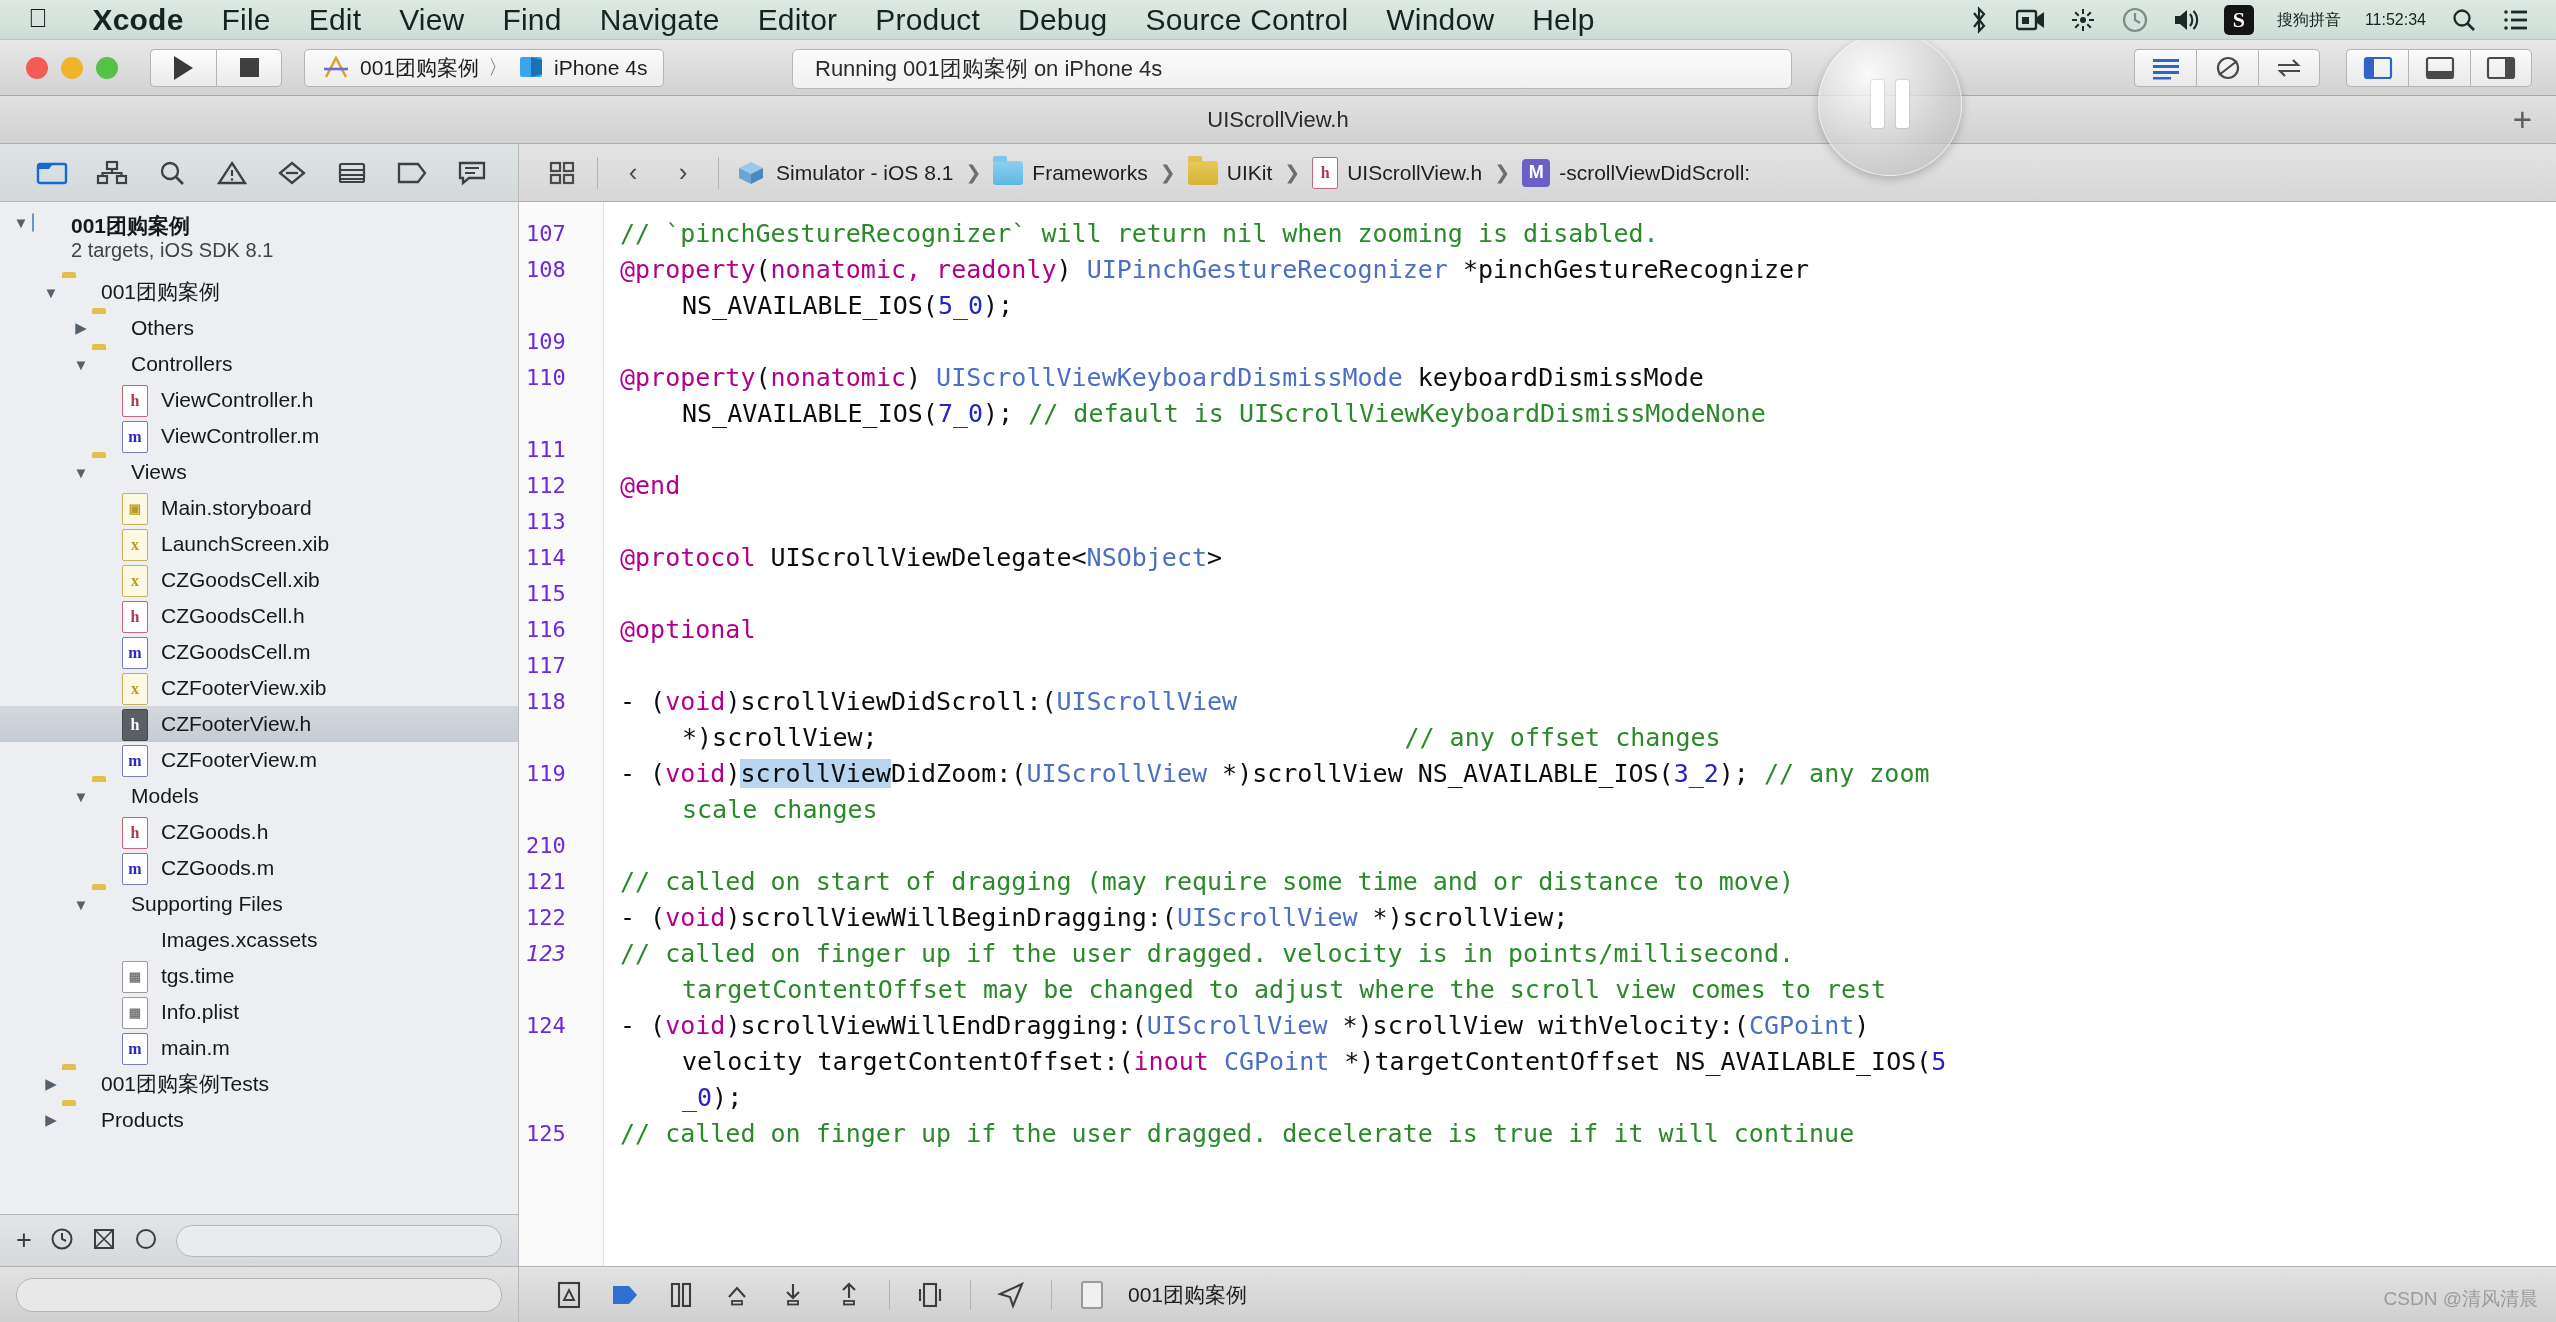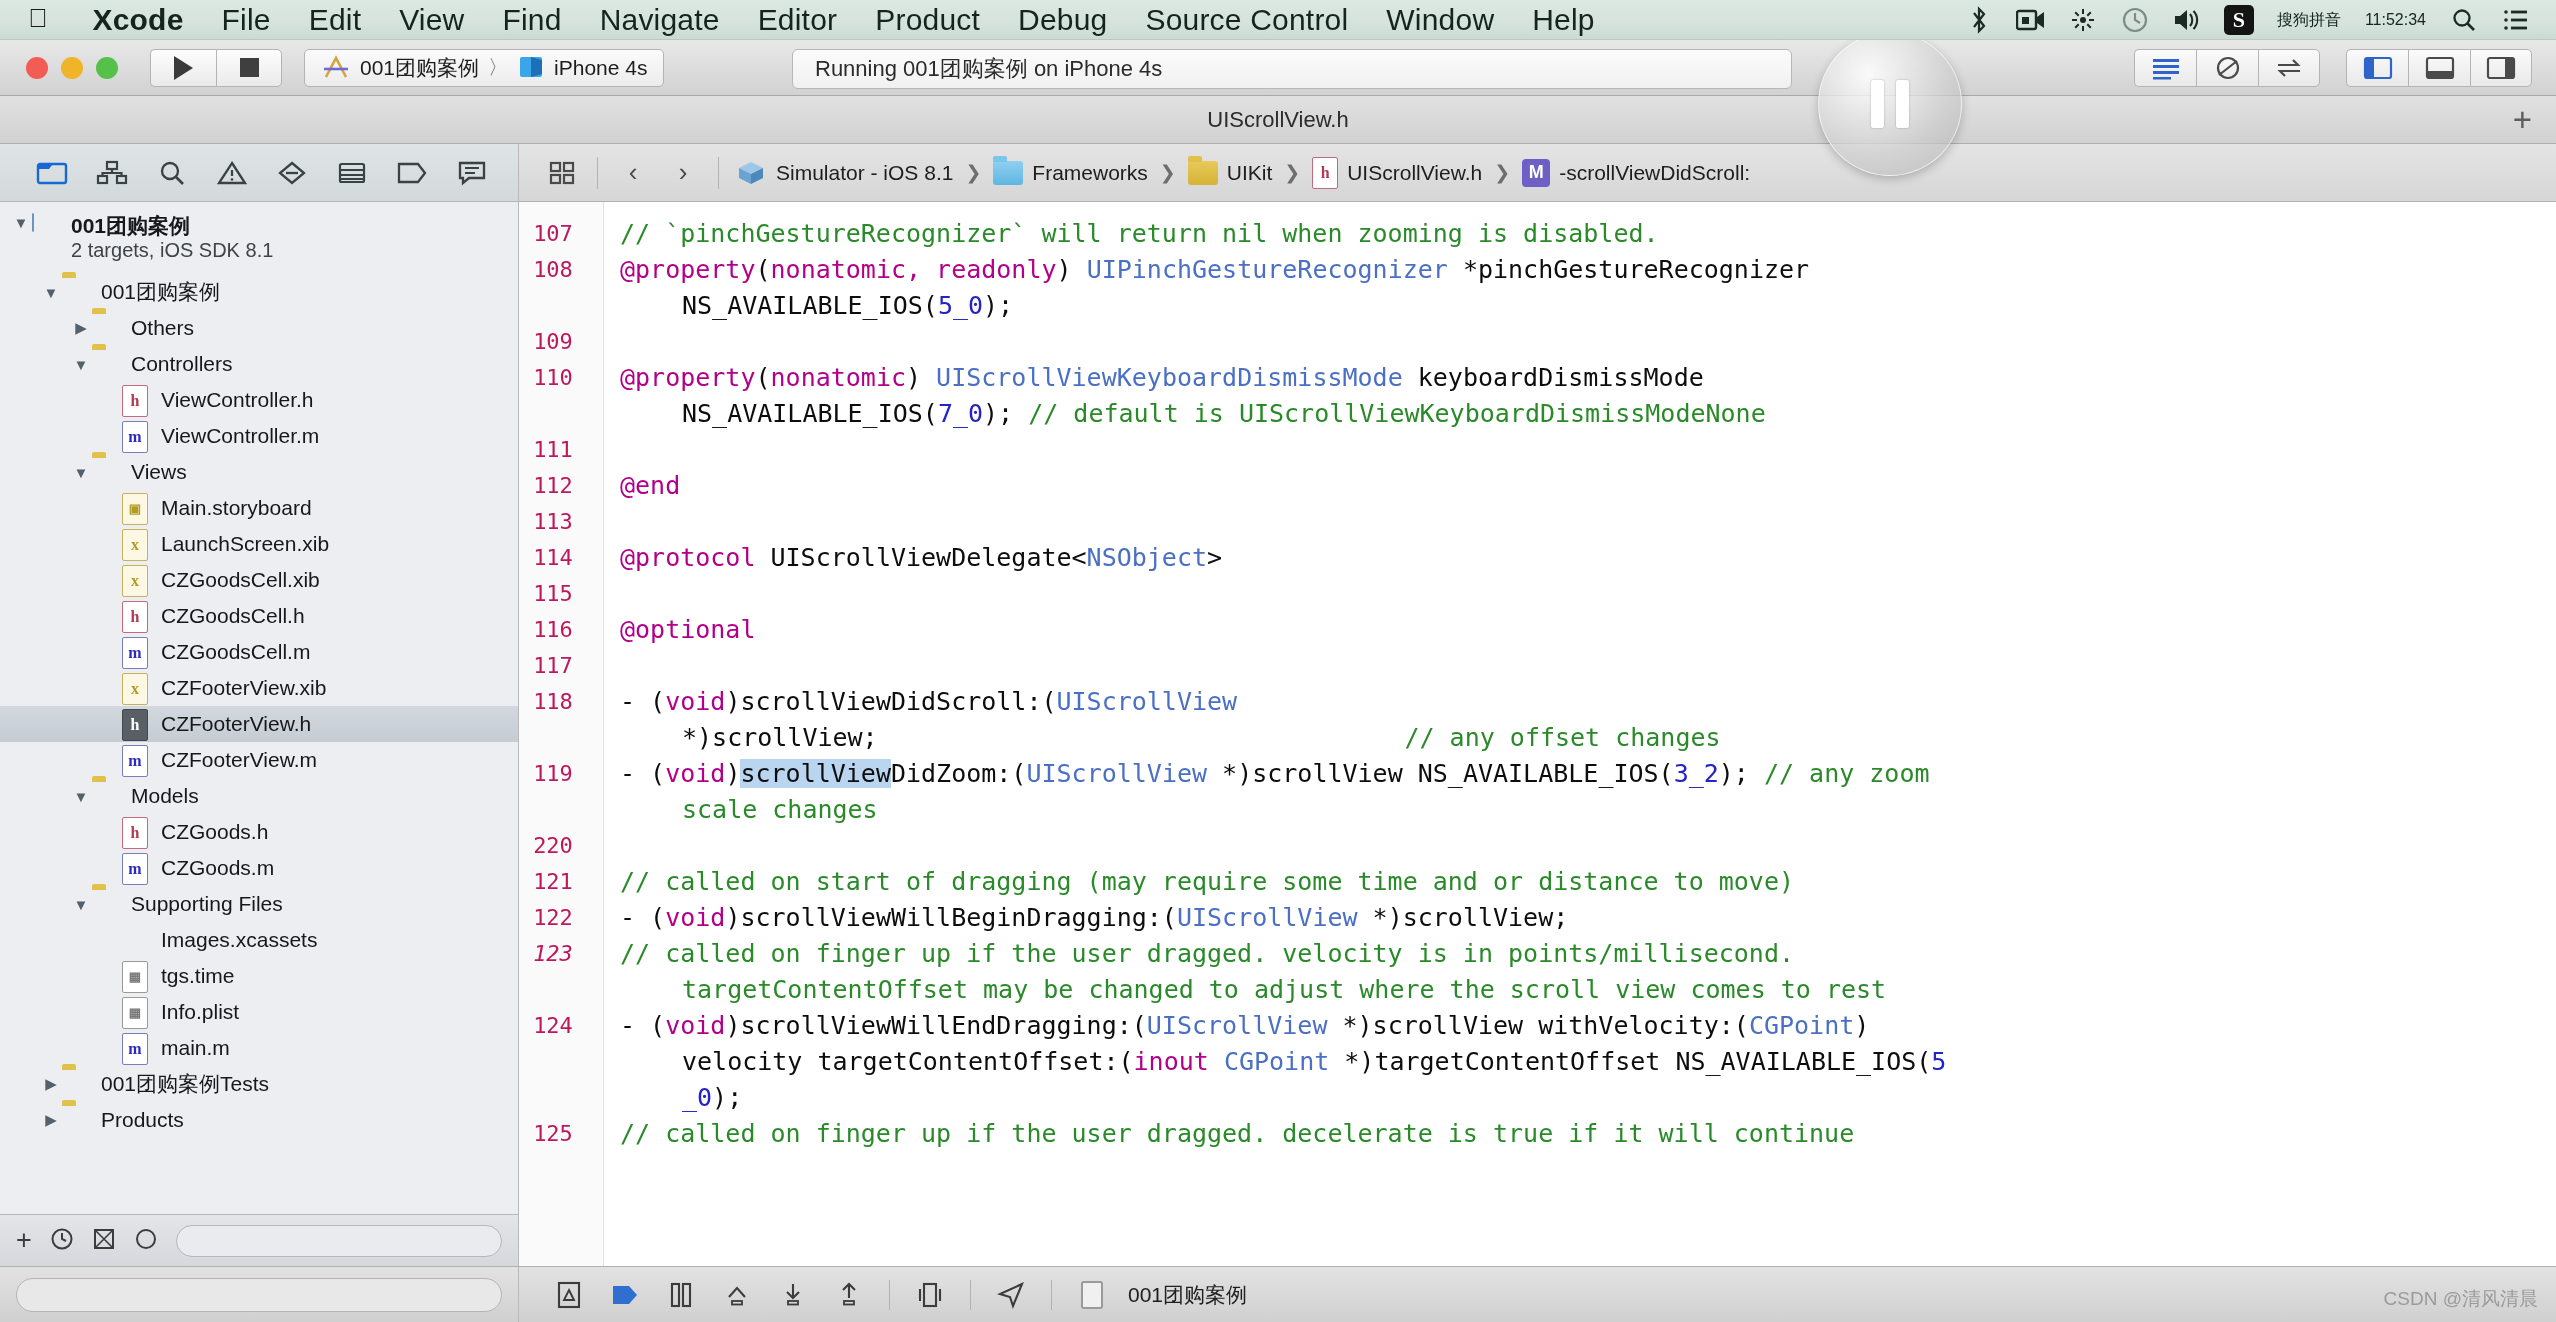--- a/index.html
+++ b/index.html
@@ -158,22 +158,22 @@
   .crumb{ display:flex; align-items:center; gap:9px; padding:0 6px; }
   .crumb-txt{ font-size:21px; color:#1e1e1e; white-space:nowrap; }
   .crumb-arrow{ color:#6e6e6e; font-size:19px; padding:0 6px; }
   .badge-m{ width:28px;height:28px;background:#6c5fc6;color:#fff;border-radius:4px;
             font-size:18px;font-weight:bold;display:flex;align-items:center;
             justify-content:center; }
 
   .codewrap{ flex:1; display:flex; overflow:hidden; background:#fff; position:relative; }
   .gutter{ width:85px; flex:0 0 85px; background:#fafafa; border-right:1px solid #e2e2e2;
            padding-top:14px; }
-  .gl{ text-align:center; padding-right:16px; color:#be185d;
-       font-family:"DejaVu Sans Mono", monospace; font-size:22px; }
+  .gl{ text-align:left; padding-right:16px; color:#6d28d9;
+       font-family:"DejaVu Sans Mono", monospace; font-size:22px;margin-left:7px; }
   .code{ flex:1; padding-top:14px; padding-left:16px; overflow:hidden;
          font-family:"DejaVu Sans Mono", monospace; font-size:25px;
          white-space:pre; color:#0d0d0d; }
   .ln{ position:relative; }
 
   
   .cm  { color:#2a8a2a; }   
   .kw  { color:#b2008a; }   
   .ty  { color:#4a6fc4; }
   .num { color:#2323c8; }
@@ -674,21 +674,21 @@
               <div class="gl" style="height: 36px; line-height: 36px;">112</div>
               <div class="gl" style="height: 36px; line-height: 36px;">113</div>
               <div class="gl" style="height: 36px; line-height: 36px;">114</div>
               <div class="gl" style="height: 36px; line-height: 36px;">115</div>
               <div class="gl" style="height: 36px; line-height: 36px;">116</div>
               <div class="gl" style="height: 36px; line-height: 36px;">117</div>
               <div class="gl" style="height: 36px; line-height: 36px;">118</div>
               <div class="gl" style="height: 36px; line-height: 36px;"></div>
               <div class="gl" style="height: 36px; line-height: 36px;">119</div>
               <div class="gl" style="height: 36px; line-height: 36px;"></div>
-              <div class="gl" style="height: 36px; line-height: 36px;">220</div>
+              <div class="gl" style="height: 36px; line-height: 36px;">210</div>
               <div class="gl" style="height: 36px; line-height: 36px;">121</div>
               <div class="gl" style="height: 36px; line-height: 36px;">122</div>
               <div class="gl" style="height: 36px; line-height: 36px; font-style: italic;">123</div>
               <div class="gl" style="height: 36px; line-height: 36px;"></div>
               <div class="gl" style="height: 36px; line-height: 36px;">124</div>
               <div class="gl" style="height: 36px; line-height: 36px;"></div>
               <div class="gl" style="height: 36px; line-height: 36px;"></div>
               <div class="gl" style="height: 36px; line-height: 36px;">125</div>
             </div>
           <div class="code" id="code"><div class="ln" style="height: 36px; line-height: 36px;"><span class="cm">// `pinchGestureRecognizer` will return nil when zooming is disabled.</span></div><div class="ln" style="height: 36px; line-height: 36px;"><span class="kw">@property</span><span class="pl">(</span><span class="kw">nonatomic, readonly</span><span class="pl">) </span><span class="ty">UIPinchGestureRecognizer</span><span class="pl"> *pinchGestureRecognizer</span></div><div class="ln" style="height: 36px; line-height: 36px; padding-left: 62px;"><span class="pl">NS_AVAILABLE_IOS(</span><span class="num">5_0</span><span class="pl">);</span></div><div class="ln" style="height: 36px; line-height: 36px;">&nbsp;</div><div class="ln" style="height: 36px; line-height: 36px;"><span class="kw">@property</span><span class="pl">(</span><span class="kw">nonatomic</span><span class="pl">) </span><span class="ty">UIScrollViewKeyboardDismissMode</span><span class="pl"> keyboardDismissMode</span></div><div class="ln" style="height: 36px; line-height: 36px; padding-left: 62px;"><span class="pl">NS_AVAILABLE_IOS(</span><span class="num">7_0</span><span class="pl">); </span><span class="cm">// default is UIScrollViewKeyboardDismissModeNone</span></div><div class="ln" style="height: 36px; line-height: 36px;">&nbsp;</div><div class="ln" style="height: 36px; line-height: 36px;"><span class="kw">@end</span></div><div class="ln" style="height: 36px; line-height: 36px;">&nbsp;</div><div class="ln" style="height: 36px; line-height: 36px;"><span class="kw">@protocol</span><span class="pl"> UIScrollViewDelegate&lt;</span><span class="ty">NSObject</span><span class="pl">&gt;</span></div><div class="ln" style="height: 36px; line-height: 36px;">&nbsp;</div><div class="ln" style="height: 36px; line-height: 36px;"><span class="kw">@optional</span></div><div class="ln" style="height: 36px; line-height: 36px;">&nbsp;</div><div class="ln" style="height: 36px; line-height: 36px;"><span class="pl">- (</span><span class="kw">void</span><span class="pl">)scrollViewDidScroll:(</span><span class="ty">UIScrollView</span><span class="pl"></span></div><div class="ln" style="height: 36px; line-height: 36px; padding-left: 62px;"><span class="pl">*)scrollView;</span><span class="pl">                                   </span><span class="cm">// any offset changes</span></div><div class="ln" style="height: 36px; line-height: 36px;"><span class="pl">- (</span><span class="kw">void</span><span class="pl">)</span><span class="selword" style="background: rgb(185, 213, 240);">scrollView</span><span class="pl">DidZoom:(</span><span class="ty">UIScrollView</span><span class="pl"> *)scrollView NS_AVAILABLE_IOS(</span><span class="num">3_2</span><span class="pl">); </span><span class="cm">// any zoom</span></div><div class="ln" style="height: 36px; line-height: 36px; padding-left: 62px;"><span class="cm">scale changes</span></div><div class="ln" style="height: 36px; line-height: 36px;">&nbsp;</div><div class="ln" style="height: 36px; line-height: 36px;"><span class="cm">// called on start of dragging (may require some time and or distance to move)</span></div><div class="ln" style="height: 36px; line-height: 36px;"><span class="pl">- (</span><span class="kw">void</span><span class="pl">)scrollViewWillBeginDragging:(</span><span class="ty">UIScrollView</span><span class="pl"> *)scrollView;</span></div><div class="ln" style="height: 36px; line-height: 36px;"><span class="cm">// called on finger up if the user dragged. velocity is in points/millisecond.</span></div><div class="ln" style="height: 36px; line-height: 36px; padding-left: 62px;"><span class="cm">targetContentOffset may be changed to adjust where the scroll view comes to rest</span></div><div class="ln" style="height: 36px; line-height: 36px;"><span class="pl">- (</span><span class="kw">void</span><span class="pl">)scrollViewWillEndDragging:(</span><span class="ty">UIScrollView</span><span class="pl"> *)scrollView withVelocity:(</span><span class="ty">CGPoint</span><span class="pl">)</span></div><div class="ln" style="height: 36px; line-height: 36px; padding-left: 62px;"><span class="pl">velocity targetContentOffset:(</span><span class="kw">inout</span><span class="pl"> </span><span class="ty">CGPoint</span><span class="pl"> *)targetContentOffset NS_AVAILABLE_IOS(</span><span class="num">5</span></div><div class="ln" style="height: 36px; line-height: 36px; padding-left: 62px;"><span class="num">_0</span><span class="pl">);</span></div><div class="ln" style="height: 36px; line-height: 36px;"><span class="cm">// called on finger up if the user dragged. decelerate is true if it will continue</span></div></div>

